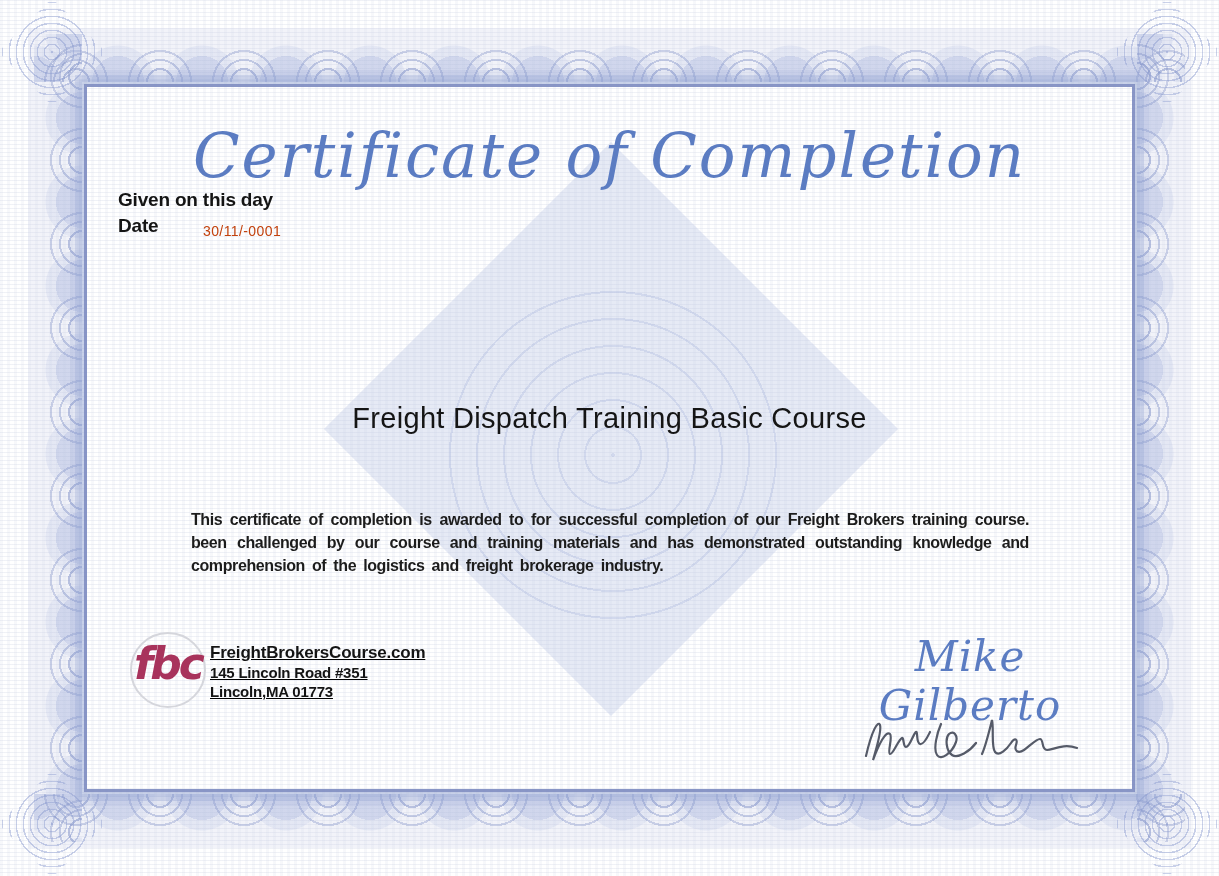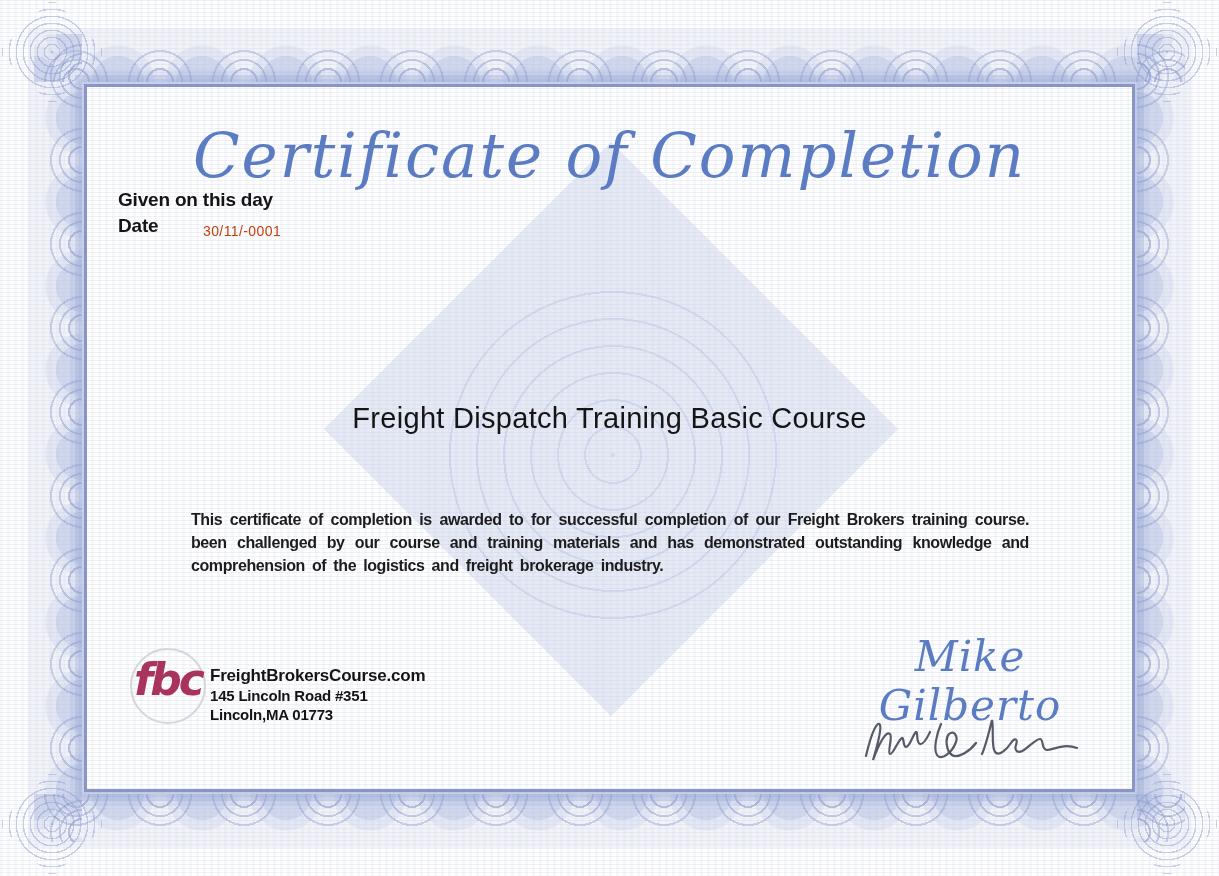--- a/index.html
+++ b/index.html
@@ -108,21 +108,21 @@
     position:absolute;left:0;right:0;top:402px;margin:0;text-align:center;
     font-size:29px;font-weight:400;color:#151515;letter-spacing:0.3px;
   }
   .body-text{
     position:absolute;left:187px;top:504px;width:838px;margin:4px;
     font-size:16px;font-weight:700;color:#1c1c1c;
     letter-spacing:-0.4px;word-spacing:3px;line-height:23px;
     text-align:justify;
   }
   
-  .issuer{position:absolute;left:128px;top:644px;display:flex;align-items:flex-end;}
+  .issuer{position:absolute;left:128px;top:628px;display:flex;align-items:center;text-decoration:underline;}
   .logo-wrap{position:relative;width:80px;height:80px;flex:0 0 auto;}
   .logo-circle{
     position:absolute;left:2px;top:4px;width:72px;height:72px;border-radius:50%;
     border:2px solid #d5d6dc;
   }
   .logo-text{
     position:absolute;left:6px;top:10px;
     font-family:"DejaVu Sans","Liberation Sans",sans-serif;
     font-size:44px;font-weight:700;font-style:italic;
     color:var(--logo-maroon,#a8335c);letter-spacing:-3px;

